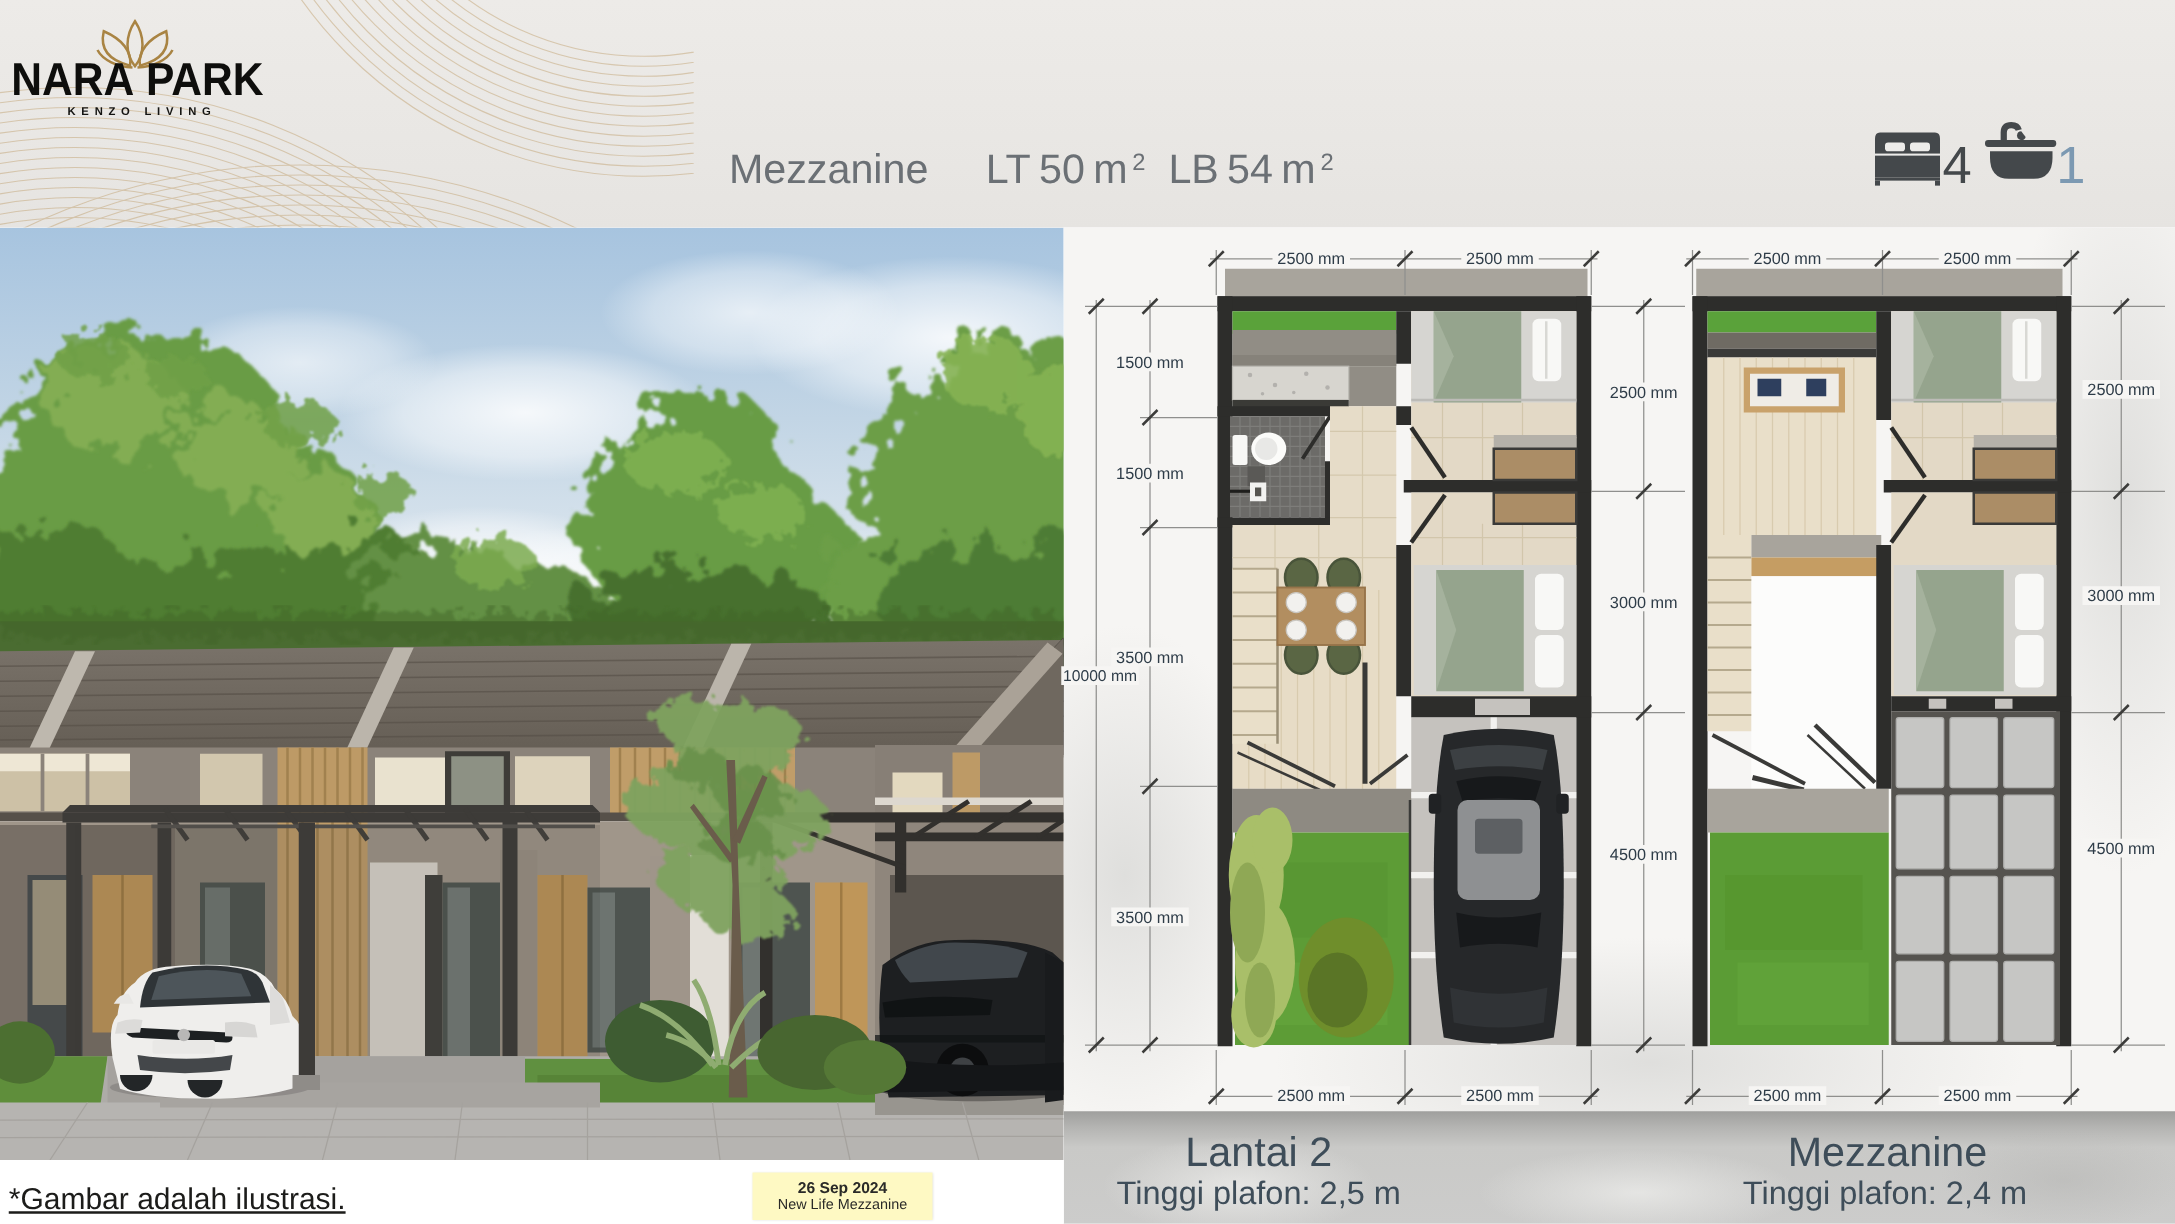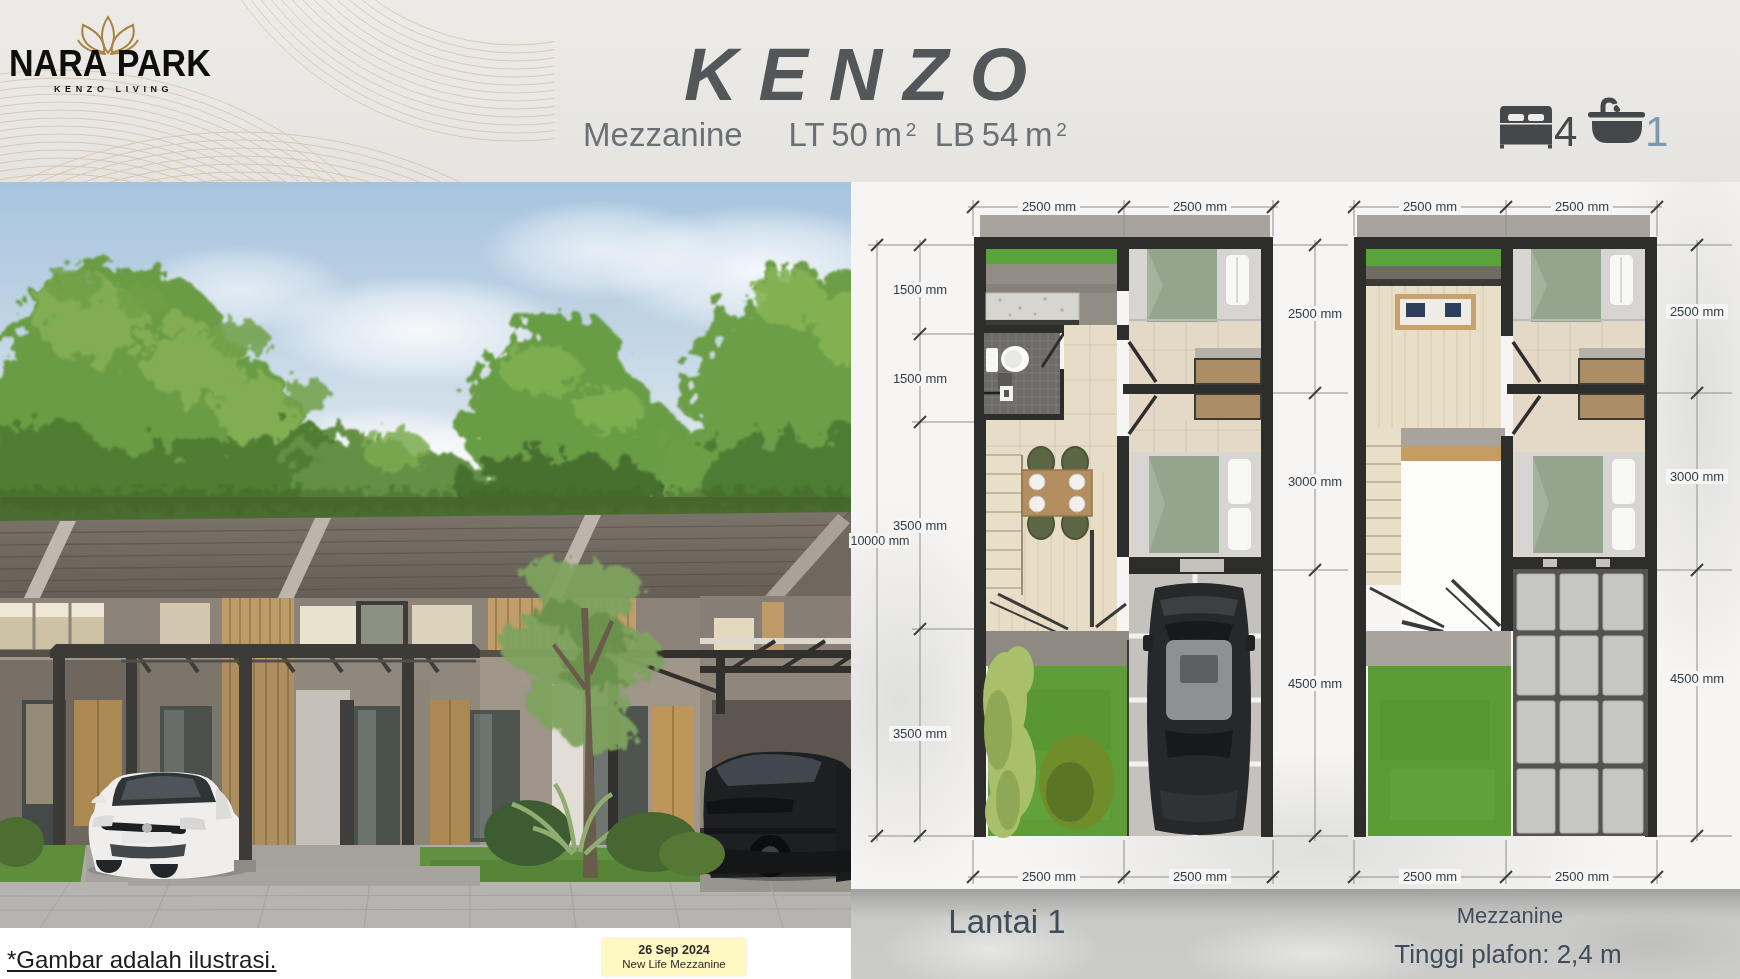--- a/index.html
+++ b/index.html
@@ -102,21 +102,20 @@
     </g>
 
     <text x="1645" y="146" font-family="Liberation Sans" font-size="42" fill="#7c99b2">1</text>
   </g>
 </svg>
 
 <div class="abs" style="left:9px;top:43px;width:210px;font-weight:bold;font-size:37px;color:#0e0e0c;letter-spacing:0px;transform:scaleX(0.92);transform-origin:left;">NARA&nbsp;PARK</div>
 
 <div class="abs" style="left:54px;top:84px;font-size:9px;color:#141412;letter-spacing:4.6px;font-weight:bold;">KENZO LIVING</div>
 
-<div class="abs" style="left:566px;top:32px;width:600px;text-align:center;font-weight:bold;font-style:italic;font-size:74px;color:#54575a;letter-spacing:21px;">KENZO</div>
 
 <div class="abs" style="left:525px;top:116px;width:600px;text-align:center;font-size:33px;color:#6b7075;">Mezzanine&nbsp;&nbsp;&nbsp;&nbsp;&nbsp;LT 50 m<span style="font-size:19px;vertical-align:10px;"> 2</span>&nbsp;&nbsp;LB 54 m<span style="font-size:19px;vertical-align:10px;"> 2</span></div>
 
 
 <svg class="abs" style="left:0;top:182px;" width="851" height="746" viewBox="0 182 851 746">
   <defs>
     <linearGradient id="sky" x1="0" y1="0" x2="0" y2="1">
       <stop offset="0" stop-color="#a7c4df"></stop>
       <stop offset="0.45" stop-color="#c2d5e5"></stop>
       <stop offset="0.8" stop-color="#dce6ee"></stop>
@@ -990,24 +989,25 @@
     </g>
   </g>
 </svg>
 
 <div class="abs" style="left:851px;top:889px;width:889px;height:90px;background:linear-gradient(180deg,#9f9f9d 0%,#b4b4b2 14%,#c9c9c7 32%,#cccccb 100%);overflow:hidden;">
   <div style="position:absolute;left:30px;top:20px;width:220px;height:80px;background:radial-gradient(ellipse at center,rgba(236,236,234,0.8) 0%,rgba(236,236,234,0) 70%);"></div>
   <div style="position:absolute;left:330px;top:30px;width:260px;height:70px;background:radial-gradient(ellipse at center,rgba(240,240,238,0.7) 0%,rgba(240,240,238,0) 70%);"></div>
   <div style="position:absolute;left:700px;top:15px;width:200px;height:80px;background:radial-gradient(ellipse at center,rgba(180,180,178,0.5) 0%,rgba(180,180,178,0) 70%);"></div>
 </div>
 
-<div class="abs" style="left:857px;top:903px;width:300px;text-align:center;font-size:33px;color:#3e4d59;">Lantai 1</div>
-
-
-<div class="abs" style="left:1360px;top:903px;width:300px;text-align:center;font-size:22px;color:#3e4d59;">Mezzanine</div>
+<div class="abs" style="left:857px;top:903px;width:300px;text-align:center;font-size:33px;color:#3e4d59;">Lantai 2</div>
+
+<div class="abs" style="left:857px;top:939px;width:300px;text-align:center;font-size:26px;color:#3e4d59;">Tinggi plafon: 2,5 m</div>
+
+<div class="abs" style="left:1360px;top:903px;width:300px;text-align:center;font-size:33px;color:#3e4d59;">Mezzanine</div>
 
 <div class="abs" style="left:1358px;top:939px;width:300px;text-align:center;font-size:26px;color:#3e4d59;">Tinggi plafon: 2,4 m</div>
 
 <div class="abs" style="left:0;top:928px;width:851px;height:51px;background:#ffffff;"></div>
 
 <div class="abs" style="left:7px;top:946px;font-size:24px;color:#1c1c1a;text-decoration:underline;">*Gambar adalah ilustrasi.</div>
 
 <div class="abs" style="left:602px;top:938px;width:144px;height:38px;background:#fef9c3;box-shadow:0 0 2px rgba(0,0,0,0.12);text-align:center;">
   <div style="font-size:12.5px;font-weight:bold;color:#2a2a28;margin-top:5px;">26 Sep 2024</div>
   <div style="font-size:11.5px;color:#2a2a28;margin-top:1px;">New Life Mezzanine</div>

